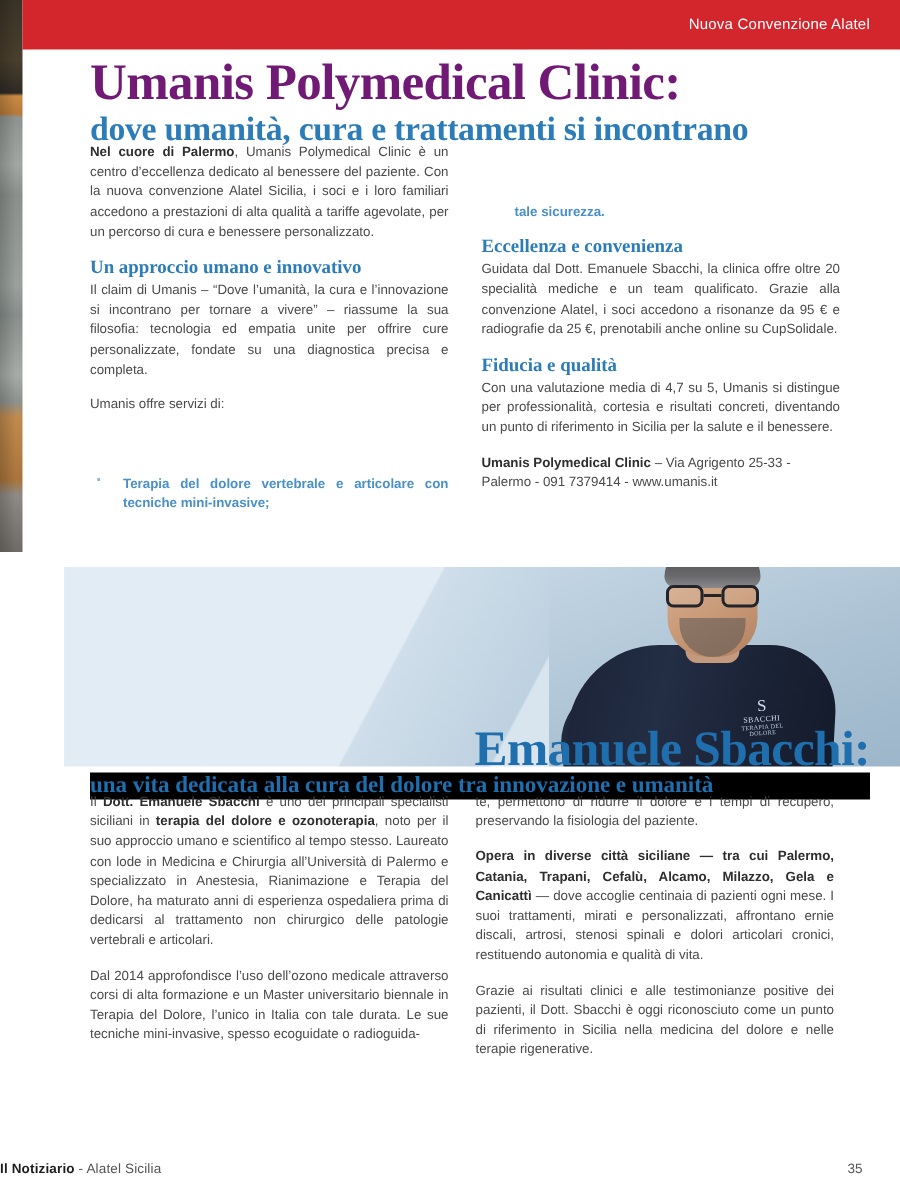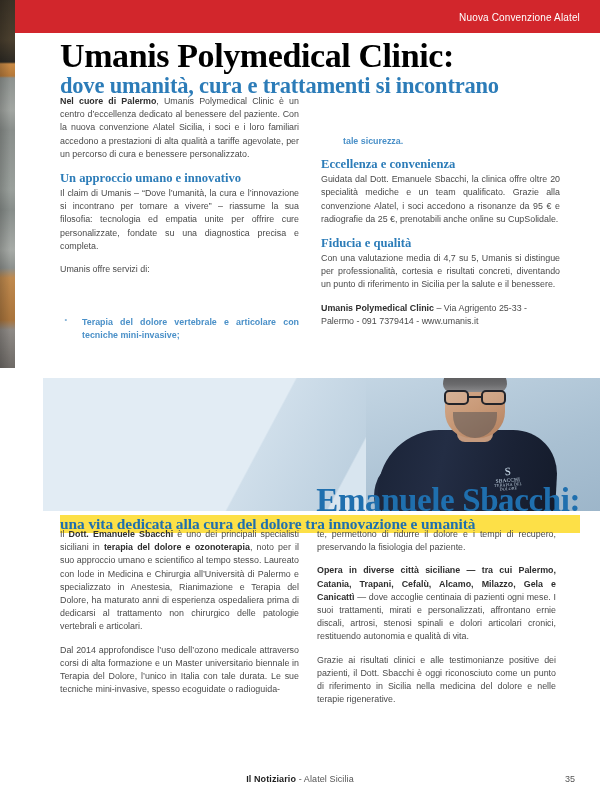--- a/index.html
+++ b/index.html
@@ -47,21 +47,21 @@
     position:absolute; left:0; top:33px; right:0; bottom:0;
   }
 
   
   .headline-1{
     position:absolute; left:60px; top:5px; width:500px;
   }
   .h1-main{
     font-family:"Liberation Serif", serif;
     font-weight:700; font-size:34px; line-height:36px;
-    color:#000000; letter-spacing:-0.4px; white-space:nowrap;
+    color:#701a75; letter-spacing:-0.4px; white-space:nowrap;
   }
   .h1-sub{
     font-family:"Liberation Serif", serif;
     font-weight:700; font-size:22.5px; line-height:25px;
     color:#2c7cb8; letter-spacing:-0.2px; white-space:nowrap;
     margin-top:-1px;
   }
 
   
   .cols-1{
@@ -185,39 +185,39 @@
   }
   .h2-main{
     font-family:"Liberation Serif", serif;
     font-weight:700; font-size:33px; line-height:34px;
     color:#1f6fae; letter-spacing:-0.4px; white-space:nowrap;text-align:right;
   }
   .h2-sub{
     font-family:"Liberation Serif", serif;
     font-weight:700; font-size:15.4px; line-height:18px;
     color:#1f6fae; letter-spacing:-0.05px; white-space:nowrap;
-    background:#fde047; margin-top:-2px;
+    background:#000000; margin-top:-2px;
   }
   .h2-whitebar{
     position:absolute; left:0; top:478px; width:600px; height:24px;
     background:#ffffff; z-index:4;
   }
 
   
   .cols-2{
     position:absolute; left:60px; top:495px; width:500px;
     display:flex; gap:18px; z-index:6;
   }
 
   
   .footer{
     position:absolute; left:0; bottom:10px; width:600px; height:16px;
   }
   .footer-center{
-    position:absolute; left:0; right:0; text-align:center;
+    position:absolute; left:0; right:0; text-align:left;
     font-size:9px; color:#555; letter-spacing:.1px;
   }
   .footer-center b{ color:#1d1d1d; font-weight:700; }
   .footer-page{
     position:absolute; right:25px; top:0;
     font-size:9px; color:#555;
   }
 </style>
 </head>
 <body>

